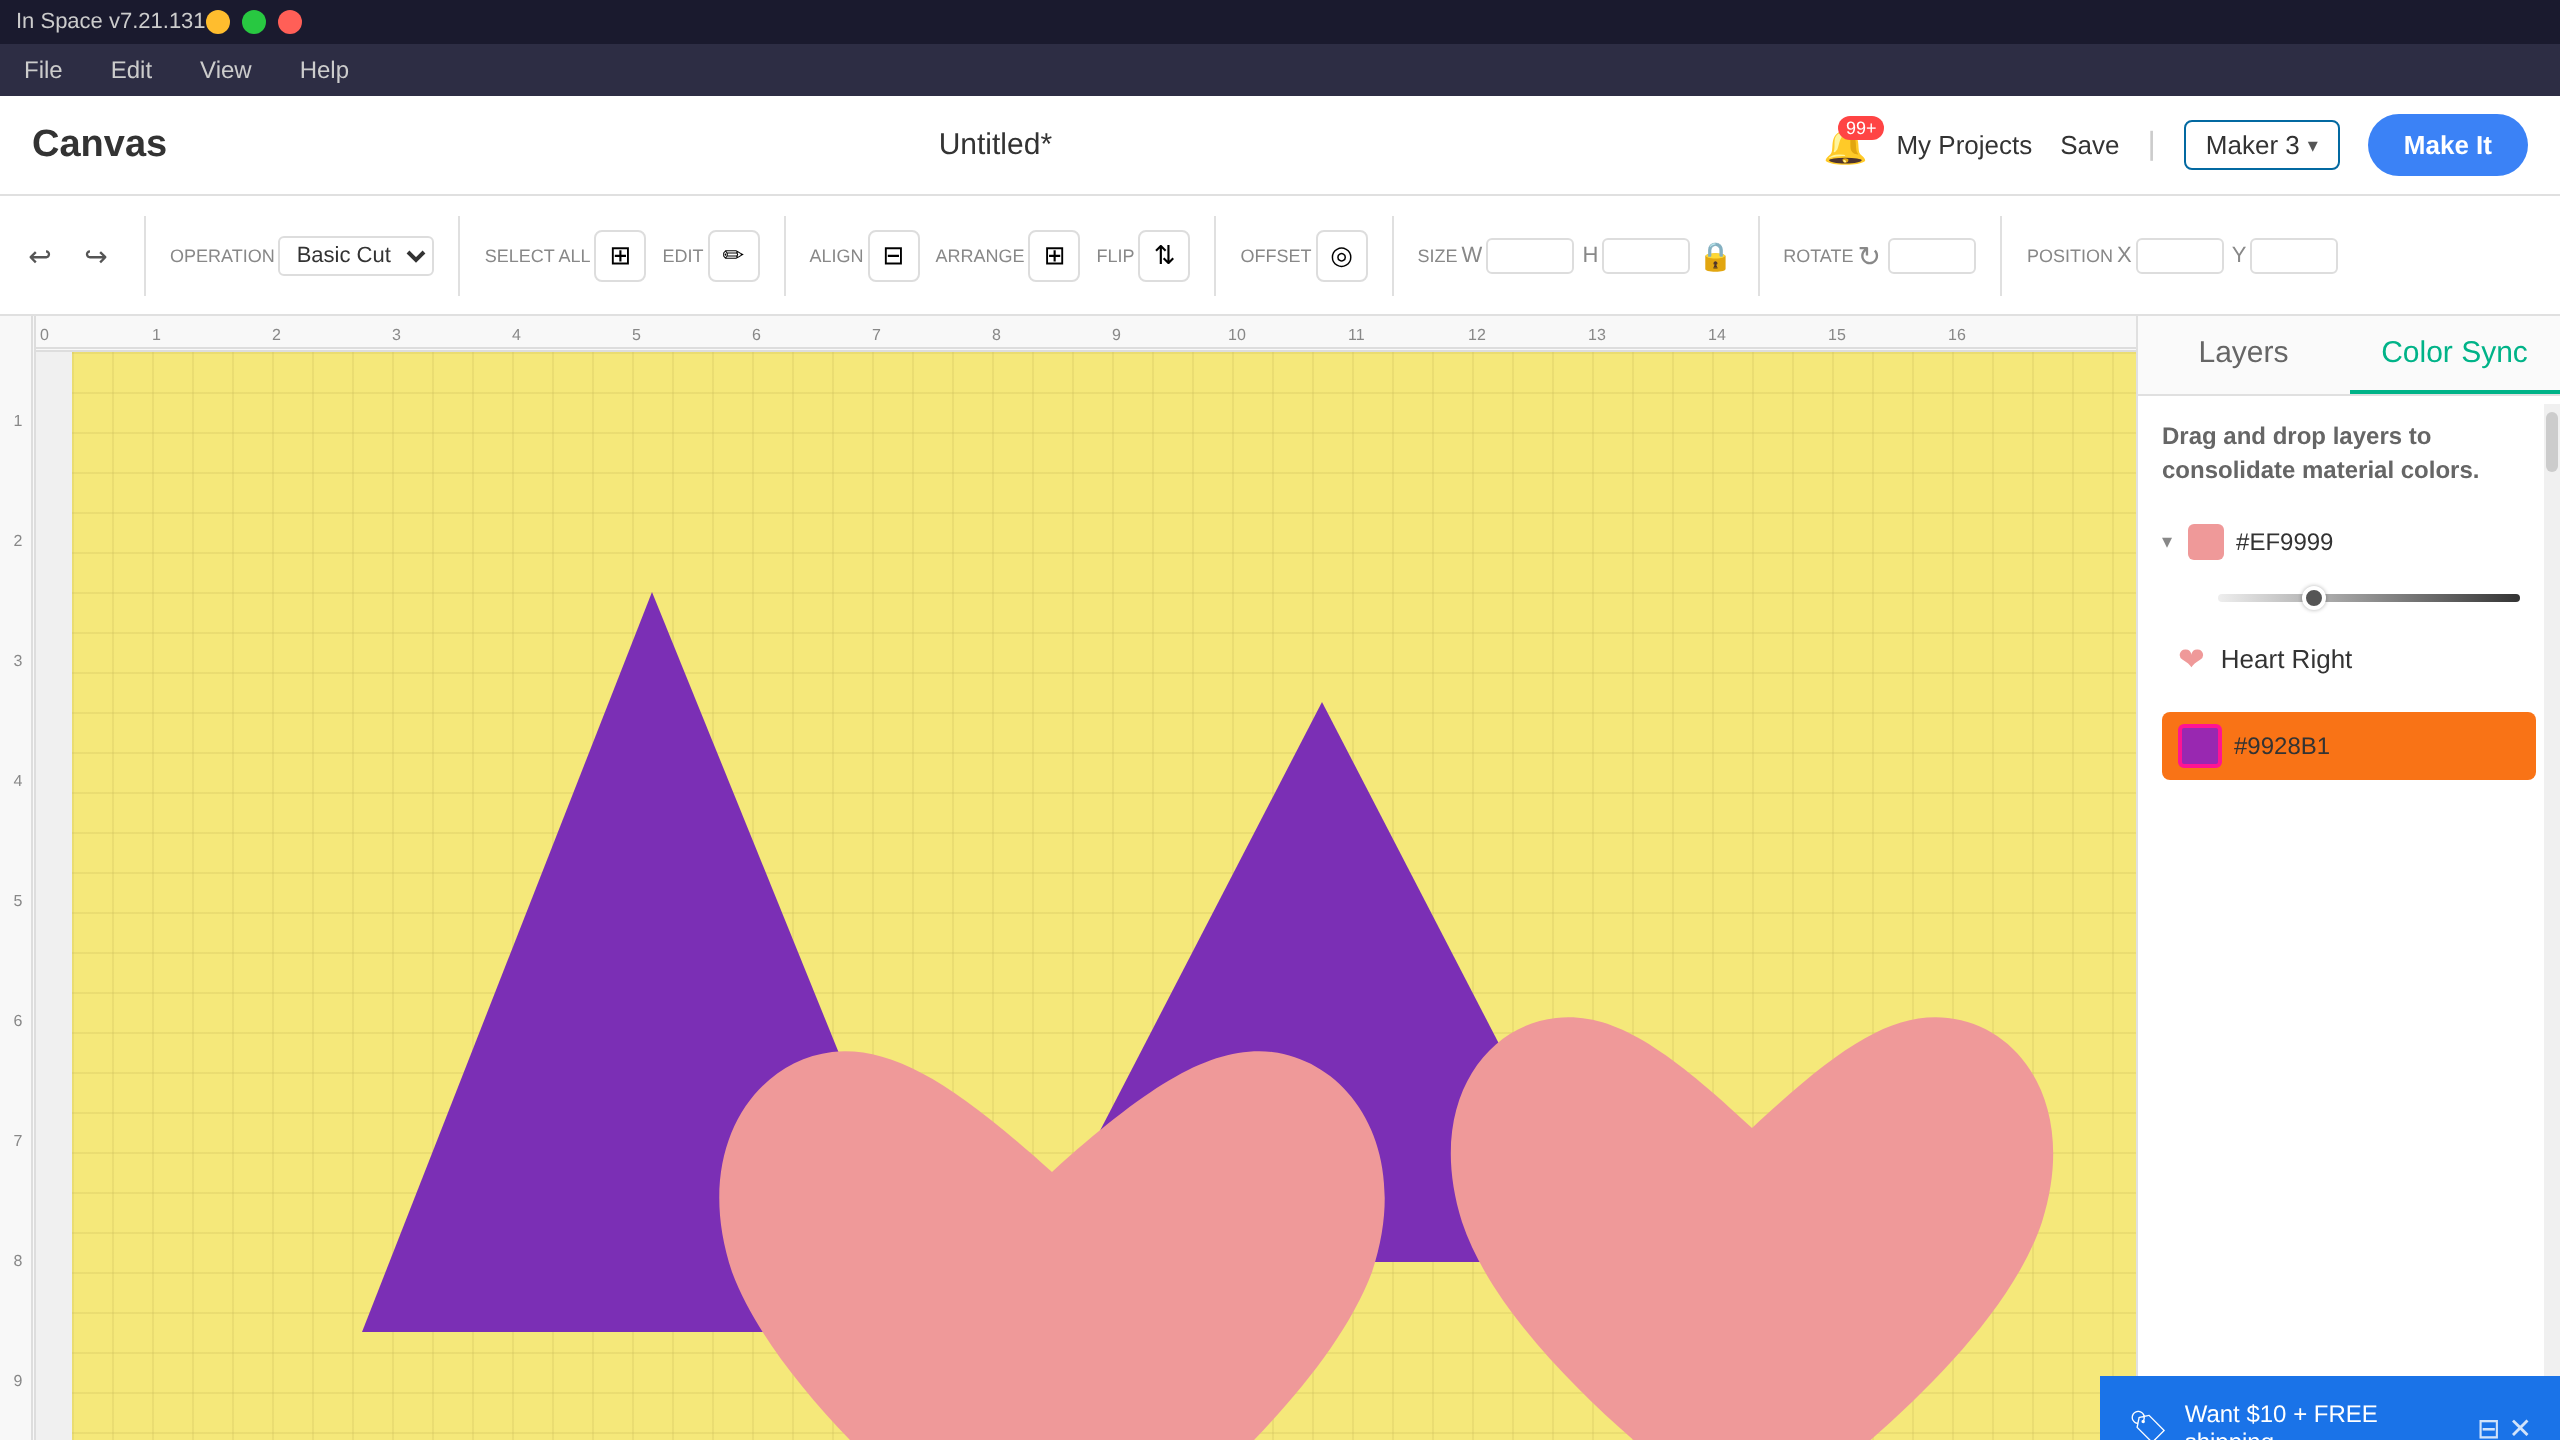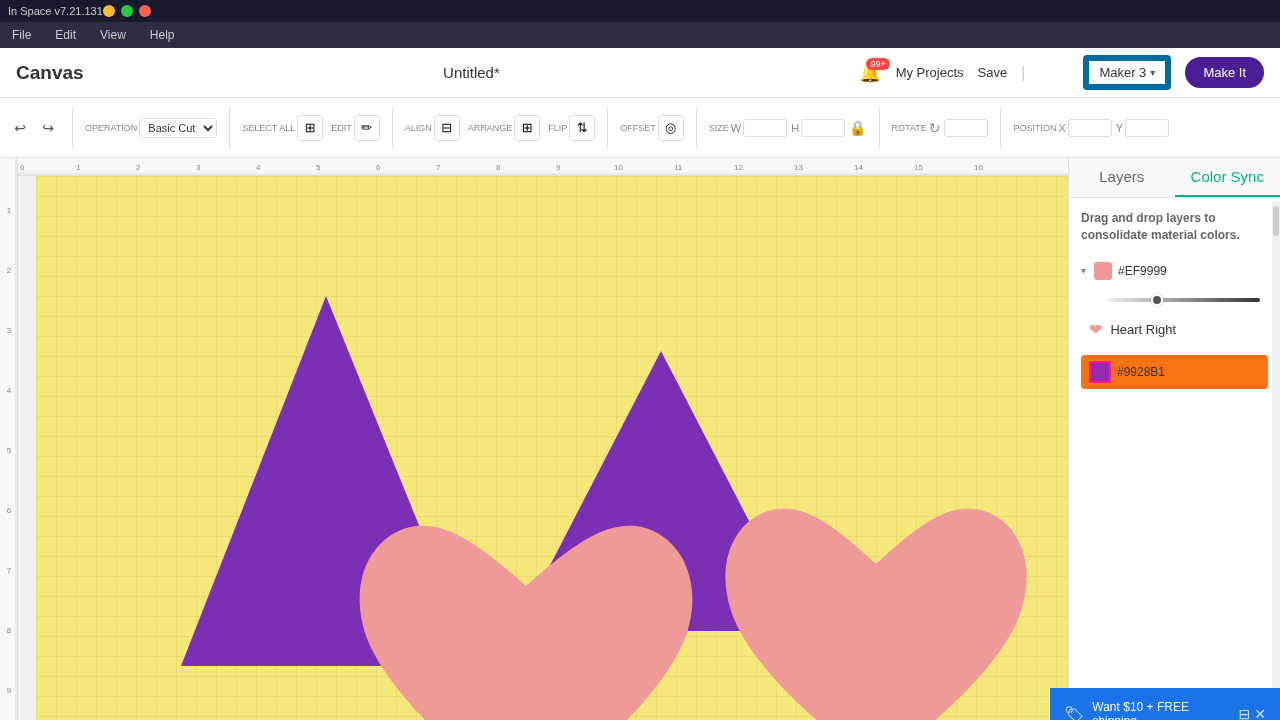--- a/index.html
+++ b/index.html
@@ -281,25 +281,25 @@
     <span style="font-size:15px; color:#333; font-weight:500;">Untitled*</span>
   </div>
   <div style="display:flex; align-items:center; gap:14px;">
     <div style="position:relative; cursor:pointer;">
       <span style="font-size:18px;">🔔</span>
       <span style="position:absolute; top:-4px; right:-8px; background:#ff4444; color:white; border-radius:8px; font-size:9px; padding:1px 4px;">99+</span>
     </div>
     <span style="font-size:13px; color:#333; cursor:pointer;">My Projects</span>
     <span style="font-size:13px; color:#333; cursor:pointer;">Save</span>
     <span style="color:#ccc;">|</span>
-    <div style="display:flex; align-items:center; gap:4px; cursor:pointer; border:6px solid #0369a1; border-radius:4px; padding:4px 10px;margin-left:44px;">
+    <div style="display:flex; align-items:center; gap:4px; cursor:pointer; border:1px solid #0369a1; border-radius:4px; padding:4px 10px;">
       <span style="font-size:13px; color:#333;">Maker 3</span>
       <span style="font-size:10px; color:#555;">▾</span>
     </div>
-    <button style="background:#4c1d95; color:white; border:none; border-radius:20px; padding:8px 18px; font-size:13px; font-weight:400; cursor:pointer;">Make It</button>
+    <button style="background:#3b82f6; color:white; border:none; border-radius:20px; padding:8px 18px; font-size:13px; font-weight:700; cursor:pointer;">Make It</button>
   </div>
 </div>
 
 <div id="toolbar">
 
   <div class="undo-redo">
     <button class="undo-redo-btn">↩</button>
     <button class="undo-redo-btn">↪</button>
   </div>
 

